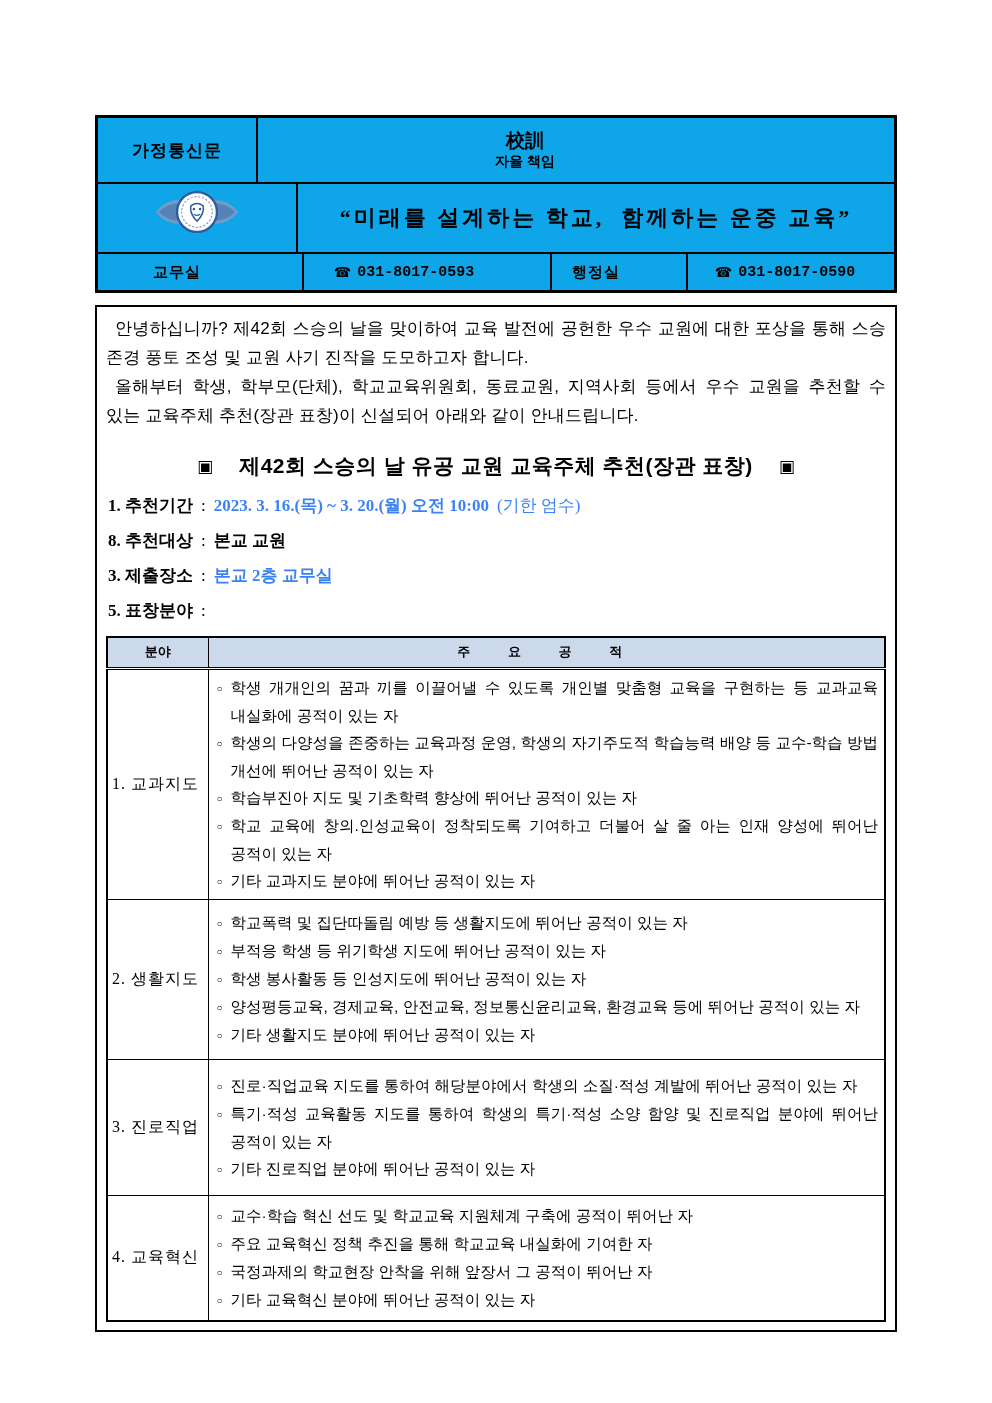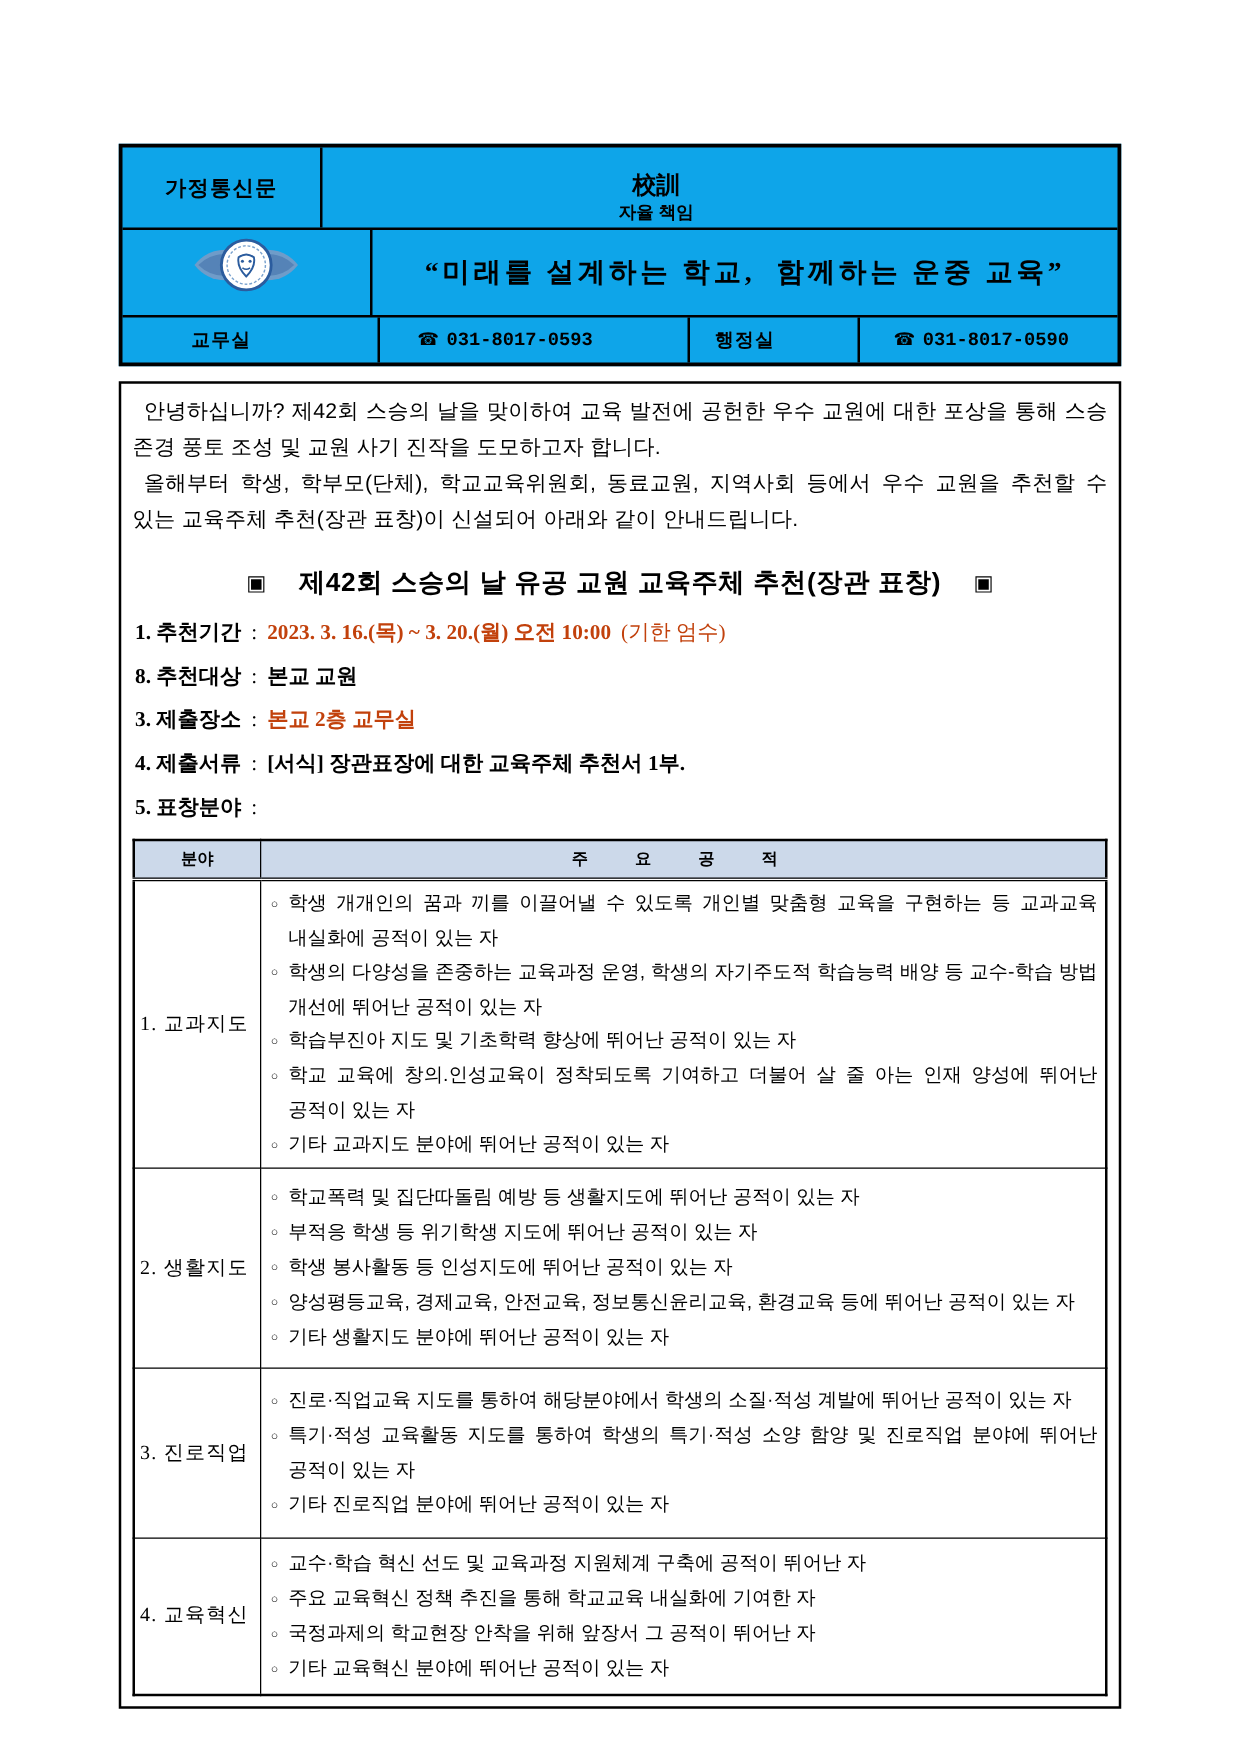--- a/index.html
+++ b/index.html
@@ -16,21 +16,21 @@
     position: absolute; top: 115px; left: 95px; width: 802px;
     border: 3px solid #000; background: #0ea5e9;
   }
   .m-row1 { display: grid; grid-template-columns: 158px 1fr 102px; border-bottom: 2px solid #000; }
   .m-row2 { display: grid; grid-template-columns: 198px 1fr; border-bottom: 2px solid #000; }
   .m-row3 { display: grid; grid-template-columns: 158px 202px 90px 196px 1fr; gap: 46px; }
   .mcell { display: flex; align-items: center; justify-content: center; padding: 4px 6px; }
   .vline { border-left: 2px solid #000; }
   .doc-type { font-size: 17px; font-weight: 600; letter-spacing: 1px; height: 64px; }
   .m-title { font-size: 23px; font-weight: 800; letter-spacing: -0.5px; white-space: nowrap; height: 64px; }
-  .motto { flex-direction: column; line-height: 1.25; height: 64px; justify-content: flex-end; }
+  .motto { flex-direction: column; line-height: 1.25; height: 64px; }
   .motto-title { font-size: 19px; font-weight: 700; }
   .motto-sub { font-size: 14px; font-weight: 700; }
   .logo-cell { height: 56px; }
   .slogan {
     font-family: "Liberation Serif", "DejaVu Serif", serif;
     font-size: 22px; font-weight: 700; letter-spacing: 3px;
     white-space: pre; height: 68px;
   }
   .m-row3 .mcell { height: 36px; }
   .contact-label { font-size: 15px; font-weight: 600; letter-spacing: 1px; }
@@ -55,21 +55,21 @@
   .sec-marker { font-size: 17px; line-height: 1; }
   .sec-title { font-size: 21px; font-weight: 800; letter-spacing: 0.5px; white-space: nowrap; }
 
   .num-list { margin: 0 0 10px 2px; }
   .num-item {
     font-family: "Liberation Serif", "DejaVu Serif", serif;
     font-size: 17px; font-weight: 700; line-height: 20px;
     margin-bottom: 15px; white-space: nowrap;
   }
   .ni-sep { margin: 0 8px; font-weight: 400; }
-  .blue { color: #c2410c; }
+  .blue { color: #3b82f6; }
   .ni-note { font-weight: 400; margin-left: 8px; }
 
   
   .award-table {
     width: 100%; border-collapse: collapse; table-layout: fixed;
     border: 2px solid #000; margin-top: 2px;
   }
   .award-table col.c-cat { width: 101px; }
   .award-table th {
     background: #ccd9ea; border: 1px solid #000; border-bottom: 3px double #000;
@@ -153,23 +153,20 @@
       <div class="num-item">
         <span>1. 추천기간</span><span class="ni-sep">:</span><span class="blue">2023. 3. 16.(목) ~ 3. 20.(월) 오전 10:00</span><span class="ni-note blue">(기한 엄수)</span>
       </div>
       <div class="num-item">
         <span>8. 추천대상</span><span class="ni-sep">:</span><span>본교 교원</span>
       </div>
       <div class="num-item">
         <span>3. 제출장소</span><span class="ni-sep">:</span><span class="blue">본교 2층 교무실</span>
       </div>
       <div class="num-item">
-        <span>4. 제출서류</span><span class="ni-sep">:</span><span>[서식] 장관표장에 대한 교육주체 추천서 1부.</span>
-      </div>
-      <div class="num-item">
         <span>5. 표창분야</span><span class="ni-sep">:</span><span></span>
       </div>
     </div>
 
     <table class="award-table">
       <colgroup>
           <col class="c-cat">
           <col>
         </colgroup>
       <thead>
@@ -203,21 +200,21 @@
           <td class="cat">3. 진로직업</td>
           <td class="merits">
             <div class="bullet-line"><span class="bullet-glyph">○</span><span>진로·직업교육 지도를 통하여 해당분야에서 학생의 소질·적성 계발에 뛰어난 공적이 있는 자</span></div>
             <div class="bullet-line"><span class="bullet-glyph">○</span><span>특기·적성 교육활동 지도를 통하여 학생의 특기·적성 소양 함양 및 진로직업 분야에 뛰어난 공적이 있는 자</span></div>
             <div class="bullet-line"><span class="bullet-glyph">○</span><span>기타 진로직업 분야에 뛰어난 공적이 있는 자</span></div>
           </td>
         </tr>
         <tr class="r4">
           <td class="cat">4. 교육혁신</td>
           <td class="merits">
-            <div class="bullet-line"><span class="bullet-glyph">○</span><span>교수·학습 혁신 선도 및 교육과정 지원체계 구축에 공적이 뛰어난 자</span></div>
+            <div class="bullet-line"><span class="bullet-glyph">○</span><span>교수·학습 혁신 선도 및 학교교육 지원체계 구축에 공적이 뛰어난 자</span></div>
             <div class="bullet-line"><span class="bullet-glyph">○</span><span>주요 교육혁신 정책 추진을 통해 학교교육 내실화에 기여한 자</span></div>
             <div class="bullet-line"><span class="bullet-glyph">○</span><span>국정과제의 학교현장 안착을 위해 앞장서 그 공적이 뛰어난 자</span></div>
             <div class="bullet-line"><span class="bullet-glyph">○</span><span>기타 교육혁신 분야에 뛰어난 공적이 있는 자</span></div>
           </td>
         </tr>
       </tbody>
     </table>
   </div>
 
 </div>

